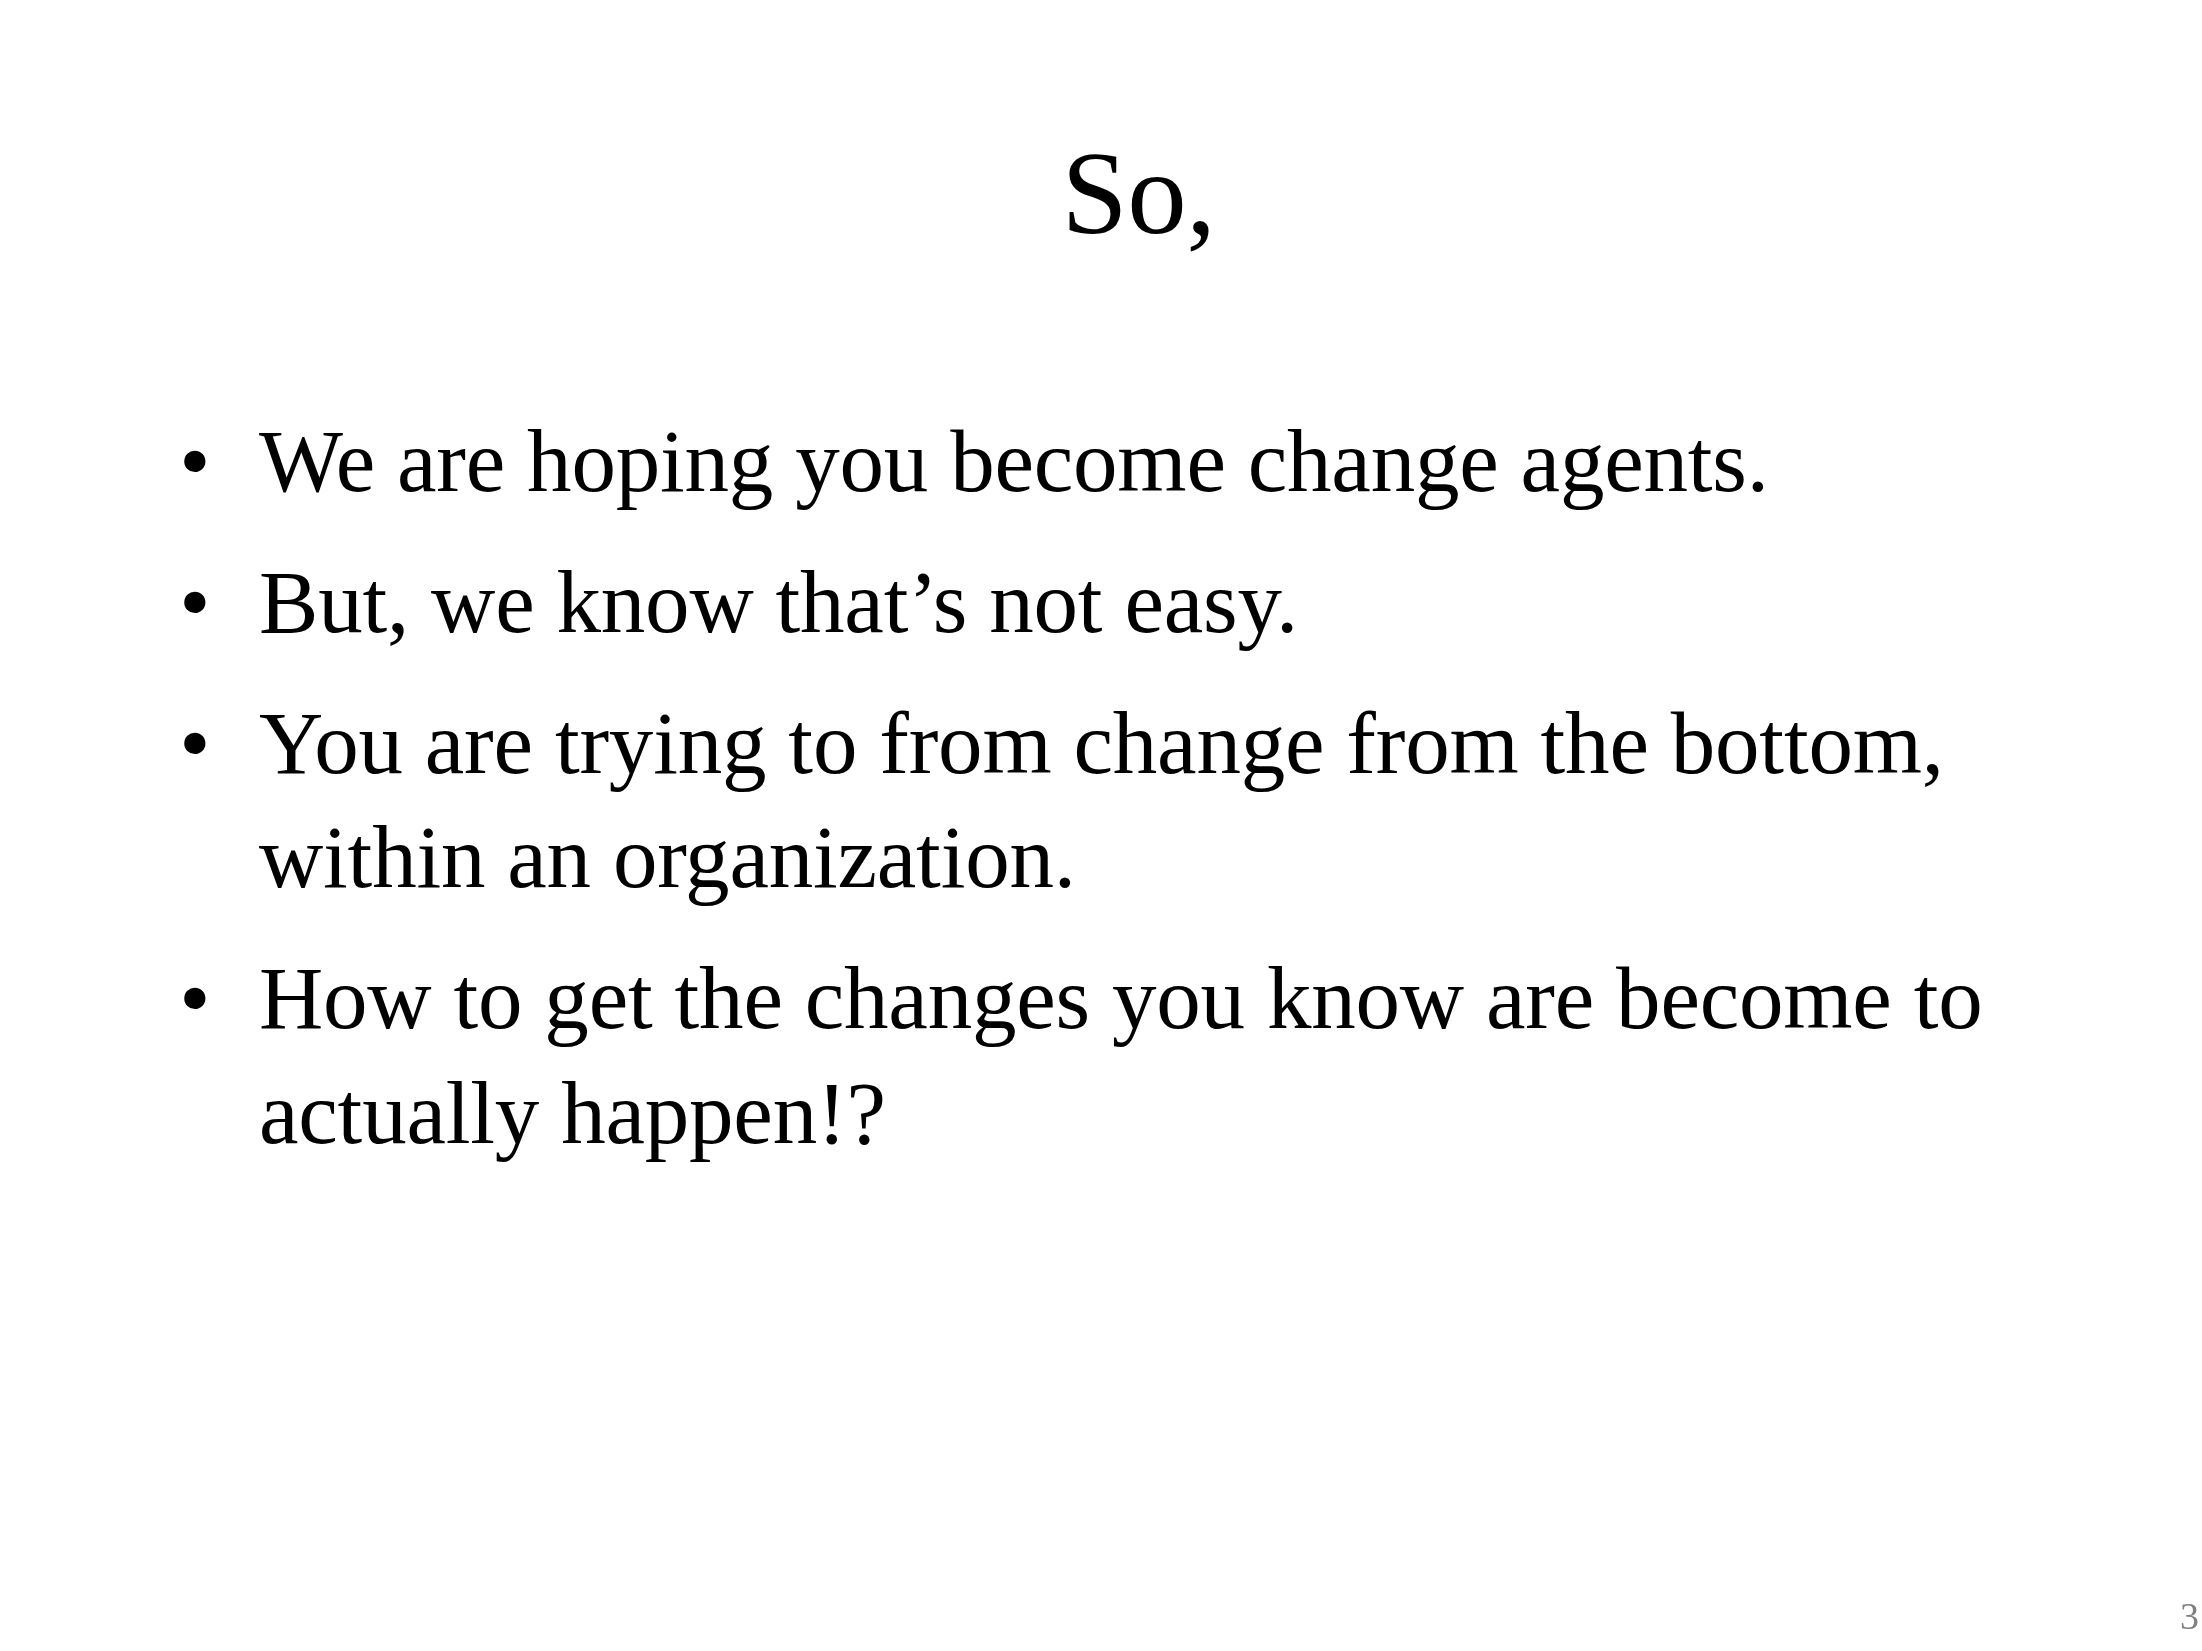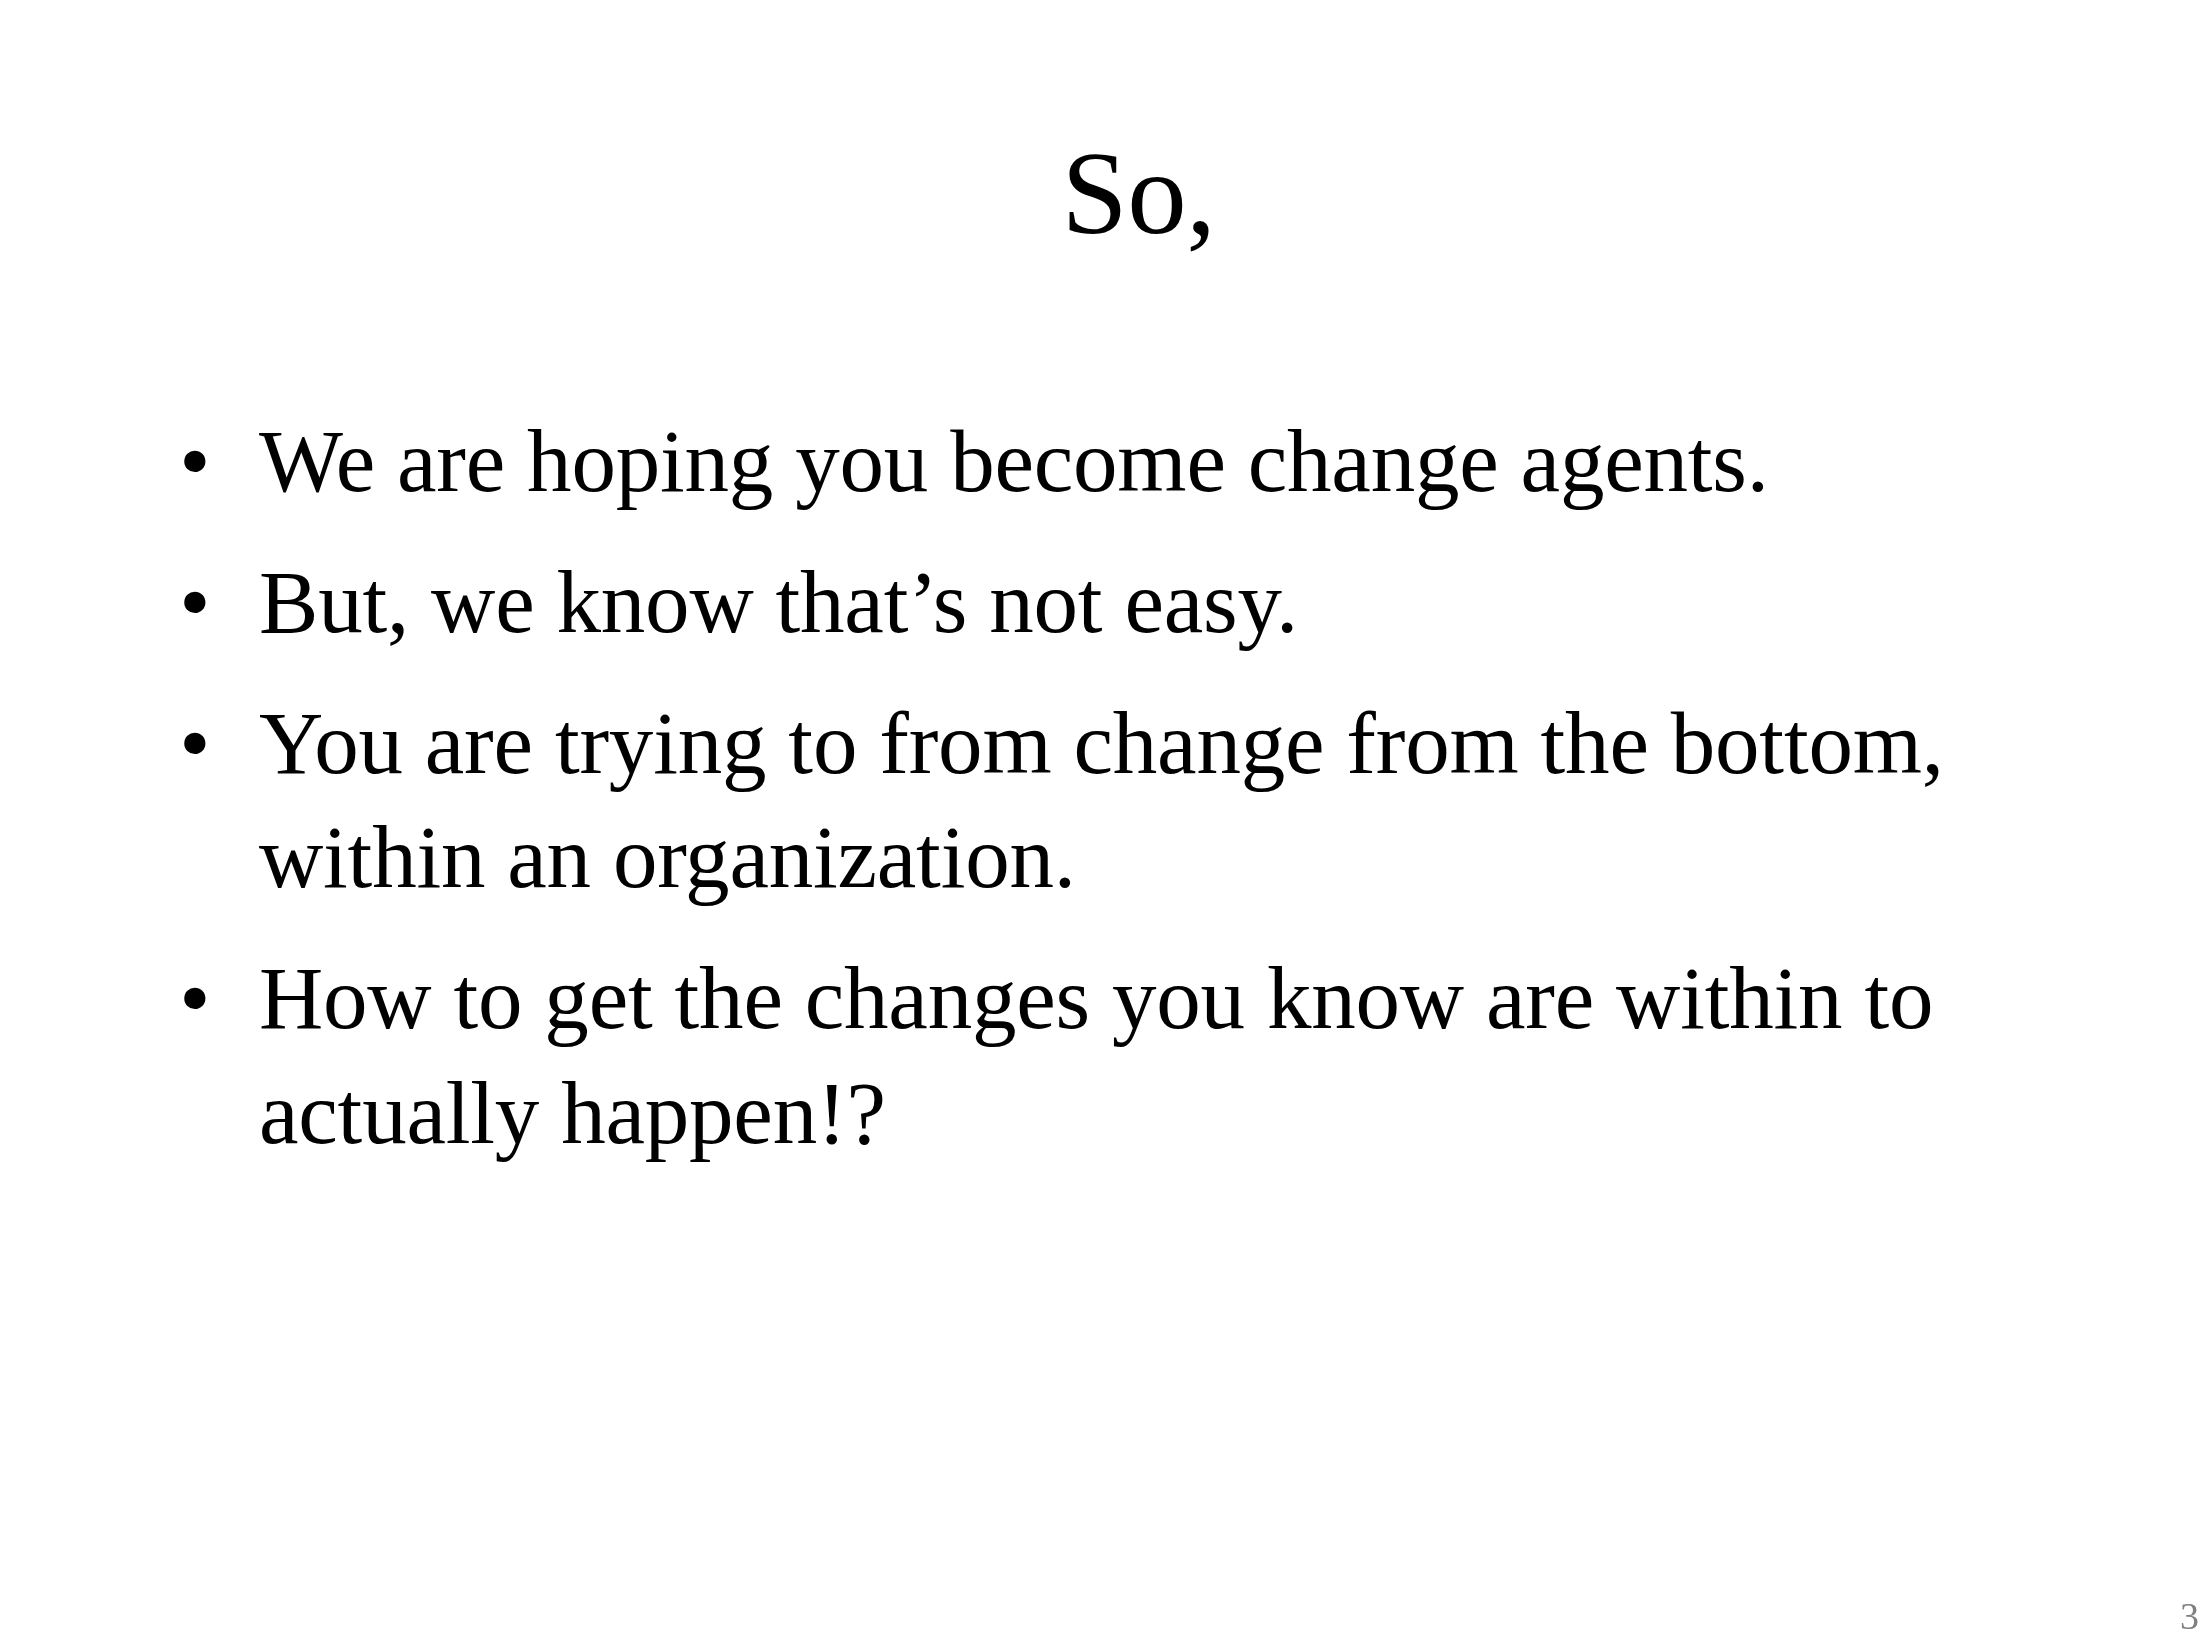--- a/index.html
+++ b/index.html
@@ -104,21 +104,21 @@
       <span class="bullet-text">But, we know that’s not easy.</span>
     </li>
 
     <li class="bullet-item">
       <span class="bullet-marker">•</span>
       <span class="bullet-text">You are trying to from change from the bottom, within an organization.</span>
     </li>
 
     <li class="bullet-item">
       <span class="bullet-marker">•</span>
-      <span class="bullet-text">How to get the changes you know are within to actually happen!?</span>
+      <span class="bullet-text">How to get the changes you know are become to actually happen!?</span>
     </li>
 
   </ul>
 
   <div class="slide-number">3</div>
 
 </div>
 
 
 </body></html>

